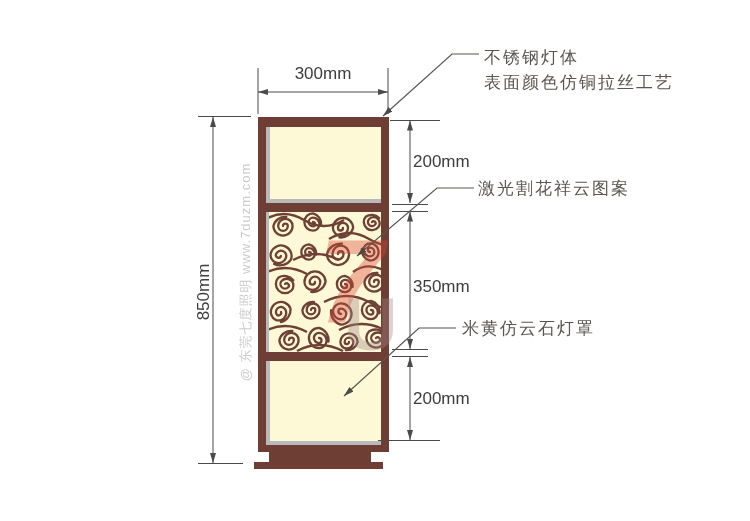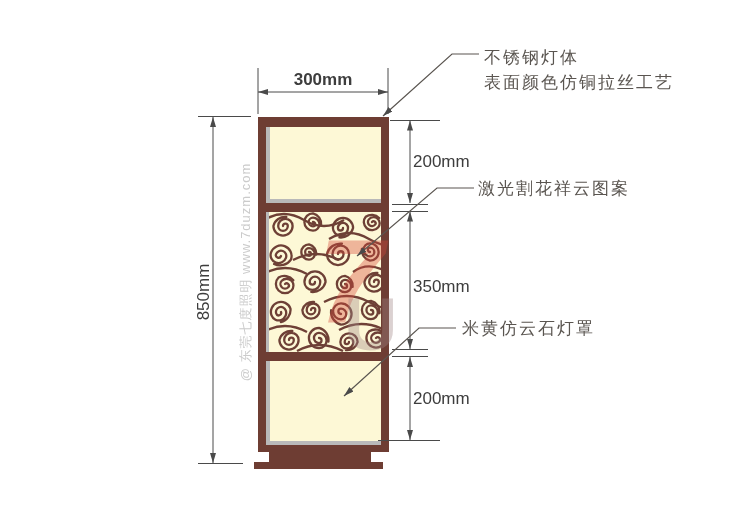--- a/index.html
+++ b/index.html
@@ -23,21 +23,21 @@
   .panel-top{top:10px;height:76px;}
   .panel-bottom{top:244px;height:84px;}
   .panel-pattern{position:absolute;left:8px;top:95px;width:115px;height:140px;box-sizing:border-box;
          border-left:3px solid var(--panel-gray);background:var(--panel-cream);overflow:hidden;}
   .panel-pattern svg{display:block;}
   .base-pedestal{position:absolute;left:269px;top:452px;width:102px;height:10px;background:var(--frame-brown);}
   .base-plinth{position:absolute;left:254px;top:462px;width:129px;height:7px;background:var(--frame-brown);}
 
   
   .dim-label{position:absolute;color:var(--dim-text);font-size:17px;white-space:nowrap;}
-  .dim-300{left:283px;top:70px;width:80px;text-align:center;font-weight:bold;}
+  .dim-300{left:283px;top:64px;width:80px;text-align:center;}
   .dim-850{left:160px;top:283px;width:85px;height:18px;text-align:center;transform:rotate(-90deg);}
   .dim-r1{left:413px;top:152px;}
   .dim-r2{left:413px;top:277px;}
   .dim-r3{left:413px;top:389px;}
   .anno{position:absolute;color:var(--anno-text);font-size:17px;letter-spacing:2px;white-space:nowrap;}
   .anno-body{left:484px;top:45px;line-height:25px;}
   .anno-pattern{left:478px;top:177px;}
   .anno-shade{left:462px;top:317px;}
 
   

